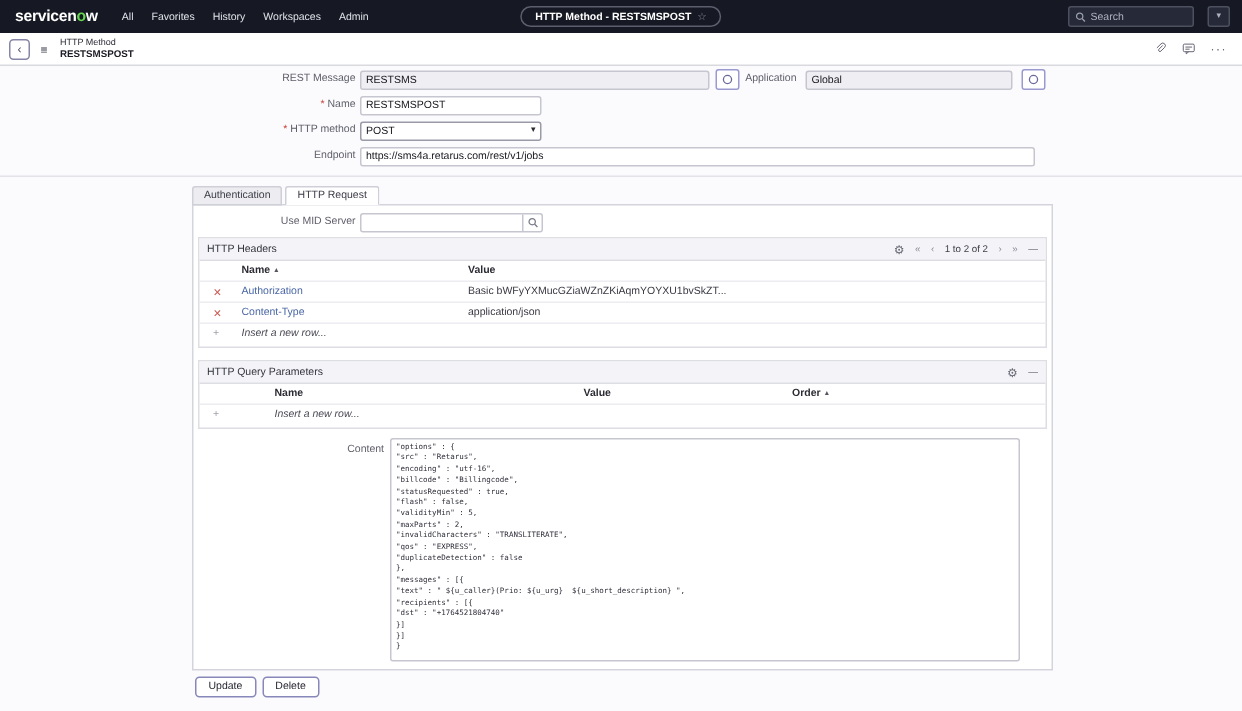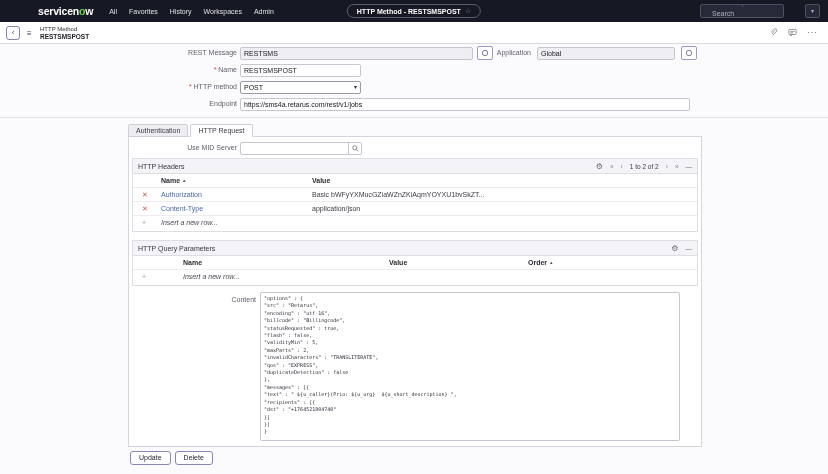--- a/index.html
+++ b/index.html
@@ -2,31 +2,31 @@
 <html><head>
 <meta charset="utf-8">
 <style>
   * { margin:0; padding:0; box-sizing:border-box; }
   html,body { width:828px; height:474px; overflow:hidden; background:#fbfbfd;
               font-family:"Liberation Sans", sans-serif; }
   #app { position:relative; width:828px; height:474px; }
 
   
   .topnav { position:absolute; left:0; top:0; width:828px; height:22px; background:#161823;
-            display:flex; align-items:center;padding-left:28px; }
+            display:flex; align-items:center; }
   .logo { margin-left:10px; font-size:10.5px; font-weight:bold; color:#ffffff; letter-spacing:-0.2px; }
   .logo .green { color:#62d84e; }
   .navmenu { display:flex; gap:12px; margin-left:16px; }
   .navmenu .item { font-size:7px; color:#dfe1e8; cursor:pointer; }
   .pill { position:absolute; left:50%; transform:translateX(-50%); top:4px; height:14px;
           border:1px solid #5c5e6e; border-radius:8px; padding:0 9px; display:flex; align-items:center;
           gap:4px; color:#ffffff; font-size:7px; font-weight:bold; }
   .pill .star { color:#8d8f9e; font-weight:normal; font-size:7px; }
-  .navsearch { position:absolute; right:44px; top:4px; width:84px; height:14px; background:#262a38;
-               border:1px solid #4c505f; border-radius:2px; display:flex; align-items:center; padding:0 4px; gap:3px;flex-direction:column; }
+  .navsearch { position:absolute; right:32px; top:4px; width:84px; height:14px; background:#262a38;
+               border:1px solid #4c505f; border-radius:2px; display:flex; align-items:center; padding:0 4px; gap:3px; }
   .navsearch input { background:transparent; border:none; outline:none; width:60px; font-size:7px; color:#c3c7d3;
                      font-family:"Liberation Sans",sans-serif; }
   .navsearch input::placeholder { color:#aeb2c0; }
   .navcaret { position:absolute; right:8px; top:4px; width:15px; height:14px; background:#262a38;
               border:1px solid #4c505f; border-radius:2px; color:#aeb2c0; font-size:6px; text-align:center; line-height:12px; }
 
   
   .subheader { position:absolute; left:0; top:22px; width:828px; height:22px; background:#ffffff;
                border-bottom:1px solid #d9d9e0; }
   .backbtn { position:absolute; left:6px; top:4px; width:14px; height:14px; border:1px solid #8585a8;

